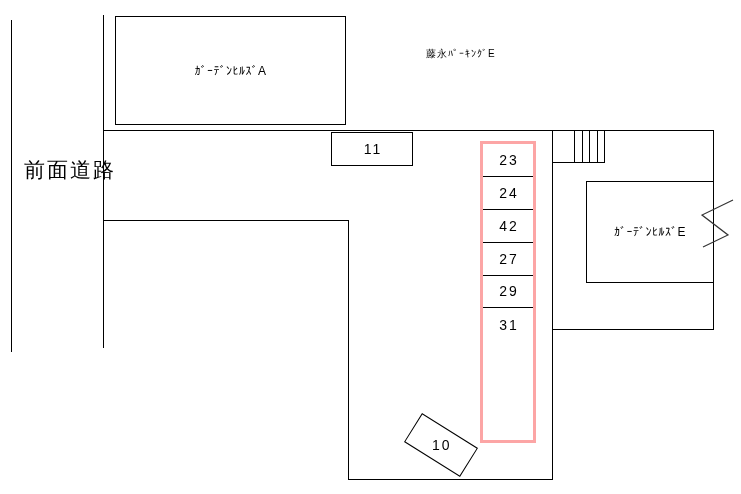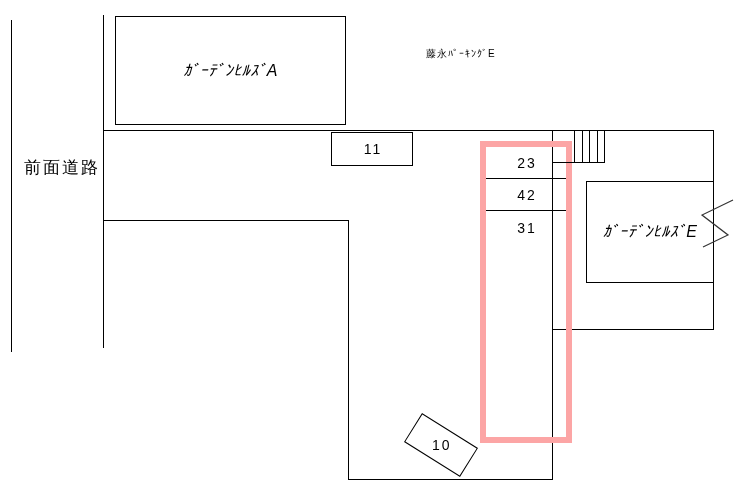--- a/index.html
+++ b/index.html
@@ -17,28 +17,28 @@
     border:1px solid #000;
     background:#fff;
     display:flex;align-items:center;justify-content:center;
     box-sizing:border-box;
   }
   .label{
     position:absolute;
     white-space:nowrap;
     color:#000;
   }
-  .bldg-label{font-size:16px;letter-spacing:0.5px;font-style:italic;}
+  .bldg-label{font-size:12px;letter-spacing:0.5px;}
   .stall-num{font-size:14px;letter-spacing:2px;text-indent:2px;}
-  .road-label{font-size:17px;letter-spacing:2px;}
+  .road-label{font-size:21px;letter-spacing:2px;}
   .title-label{font-size:10px;letter-spacing:1px;}
   
   .stall-column{
-    position:absolute;left:480px;top:141px;width:92px;height:302px;
-    border:6px solid #fca5a5;box-sizing:border-box;
+    position:absolute;left:480px;top:141px;width:56px;height:302px;
+    border:3px solid #fca5a5;box-sizing:border-box;
     display:grid;grid-template-rows:repeat(9,1fr);
   }
   .stall-row{
     border-bottom:1px solid #000;
     display:flex;align-items:center;justify-content:center;
     box-sizing:border-box;
   }
   .stall-row:last-child{border-bottom:none;}
   
   .stairs{
@@ -86,21 +86,30 @@
 
   <div class="box" style="left:331px;top:132px;width:82px;height:34px;">
     <span class="stall-num">11</span>
   </div>
 
   <div class="stall-column">
     <div class="stall-row">
         <span class="stall-num">23</span>
       </div>
     <div class="stall-row">
+        <span class="stall-num">24</span>
+      </div>
+    <div class="stall-row">
         <span class="stall-num">42</span>
+      </div>
+    <div class="stall-row">
+        <span class="stall-num">27</span>
+      </div>
+    <div class="stall-row">
+        <span class="stall-num">29</span>
       </div>
     <div class="stall-row">
         <span class="stall-num">31</span>
       </div>
   </div>
 
   <div class="stall-angled">
     <span class="inner">10</span>
   </div>
 

